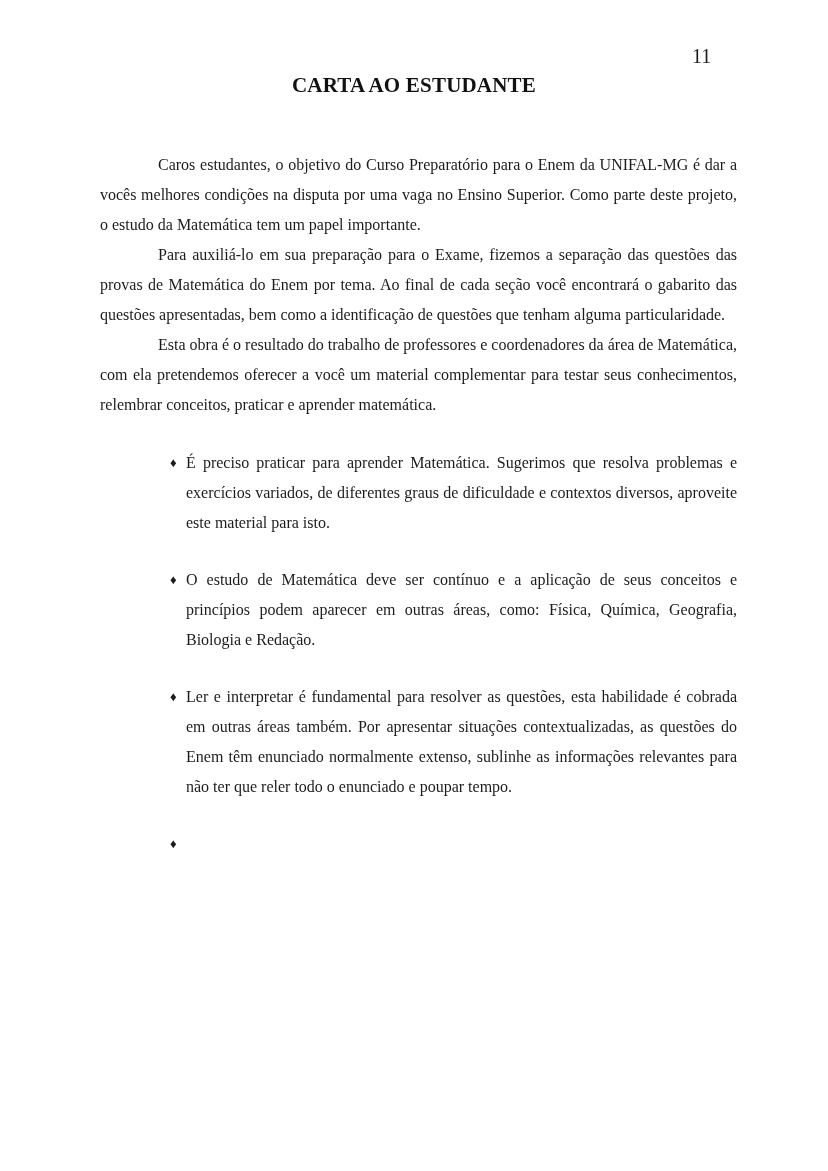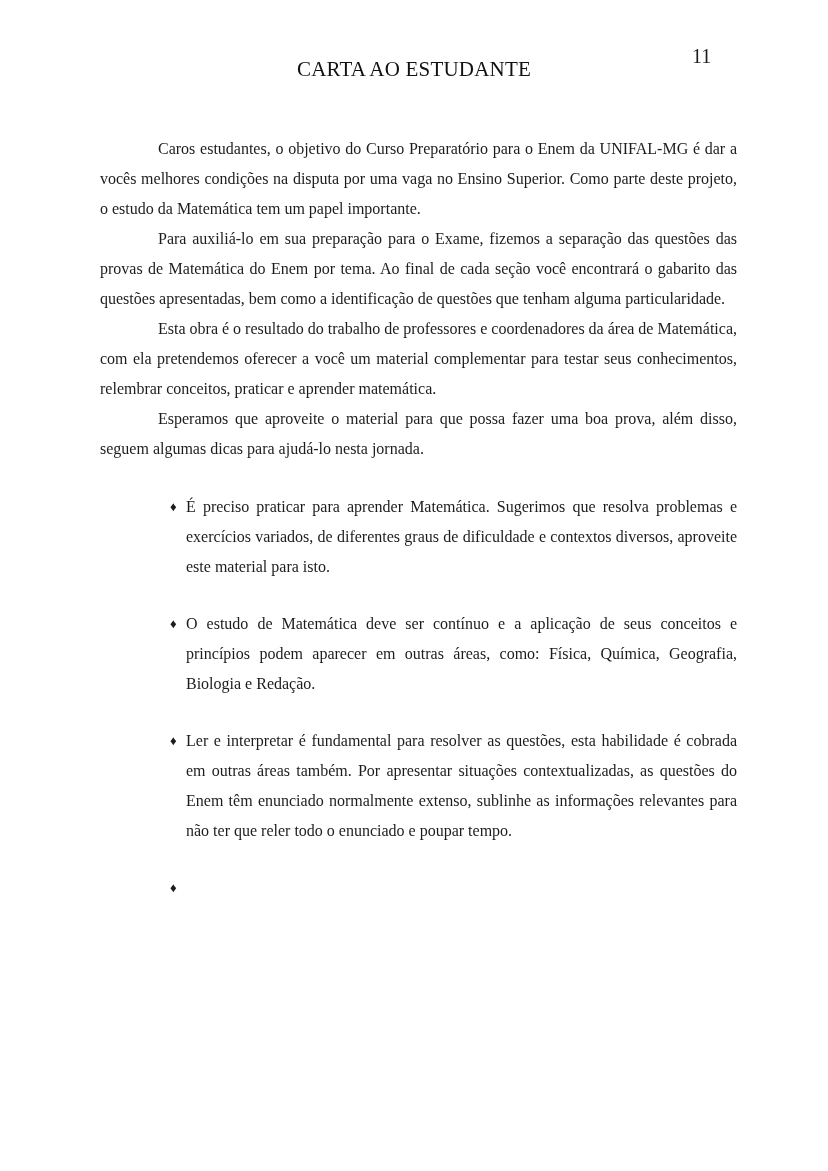--- a/index.html
+++ b/index.html
@@ -20,26 +20,26 @@
   }
   .page-number {
     position: absolute;
     top: 46px;
     left: 692px;
     font-size: 20px;
     line-height: 20px;
     color: #1c1c1c;
   }
   .doc-title {
-    margin: 0;
+    margin: 16px;
     padding-top: 56px;
     text-align: center;
     font-size: 21px;
     line-height: 26px;
-    font-weight: normal;
+    font-weight: bold;
     letter-spacing: 0.2px;
     color: #111111;
   }
   .doc-body {
     margin: 52px 91px 4px 100px;
     font-size: 16px;
     line-height: 30px;
     text-align: justify;
   }
   .doc-body p {
@@ -79,21 +79,20 @@
   <h1 class="doc-title">CARTA AO ESTUDANTE</h1>
 
   <div class="doc-body">
 
     <p>Caros estudantes, o objetivo do Curso Preparatório para o Enem da UNIFAL-MG é dar a vocês melhores condições na disputa por uma vaga no Ensino Superior. Como parte deste projeto, o estudo da Matemática tem um papel importante.</p>
 
     <p>Para auxiliá-lo em sua preparação para o Exame, fizemos a separação das questões das provas de Matemática do Enem por tema. Ao final de cada seção você encontrará o gabarito das questões apresentadas, bem como a identificação de questões que tenham alguma particularidade.</p>
 
     <p>Esta obra é o resultado do trabalho de professores e coordenadores da área de Matemática, com ela pretendemos oferecer a você um material complementar para testar seus conhecimentos, relembrar conceitos, praticar e aprender matemática.</p>
 
-    <p>Esperamos que aproveite o material para que possa fazer uma boa prova, além disso, seguem algumas dicas para ajudá-lo nesta jornada.</p>
 
     <ul class="tips-list">
 
       <li>
         <span class="bullet">♦</span>
         <span class="li-text">É preciso praticar para aprender Matemática. Sugerimos que resolva problemas e exercícios variados, de diferentes graus de dificuldade e contextos diversos, aproveite este material para isto.</span>
       </li>
 
       <li>
         <span class="bullet">♦</span>

